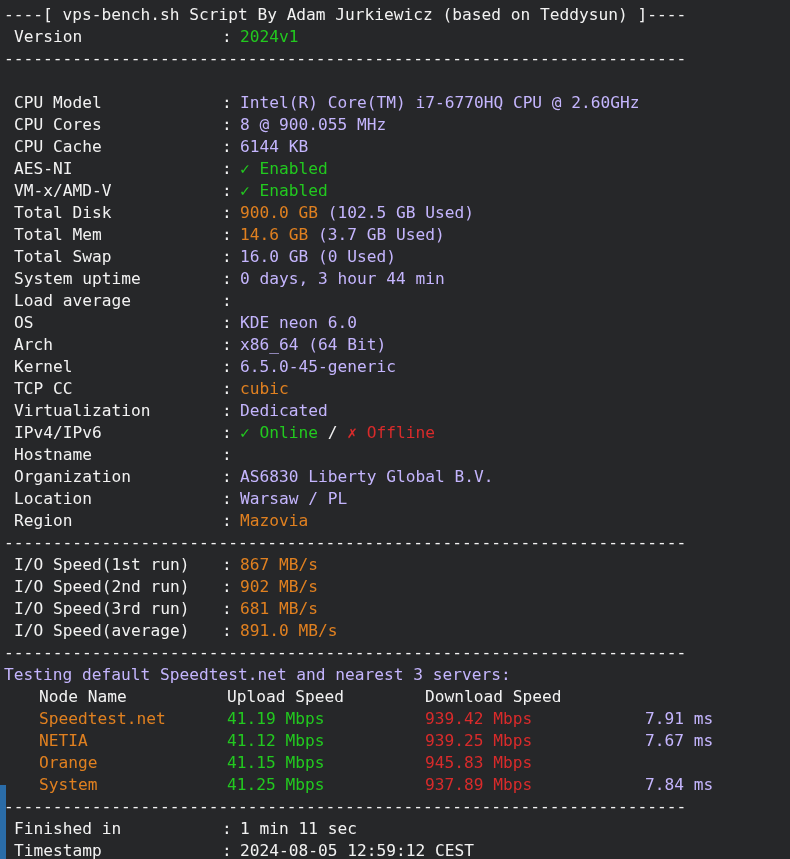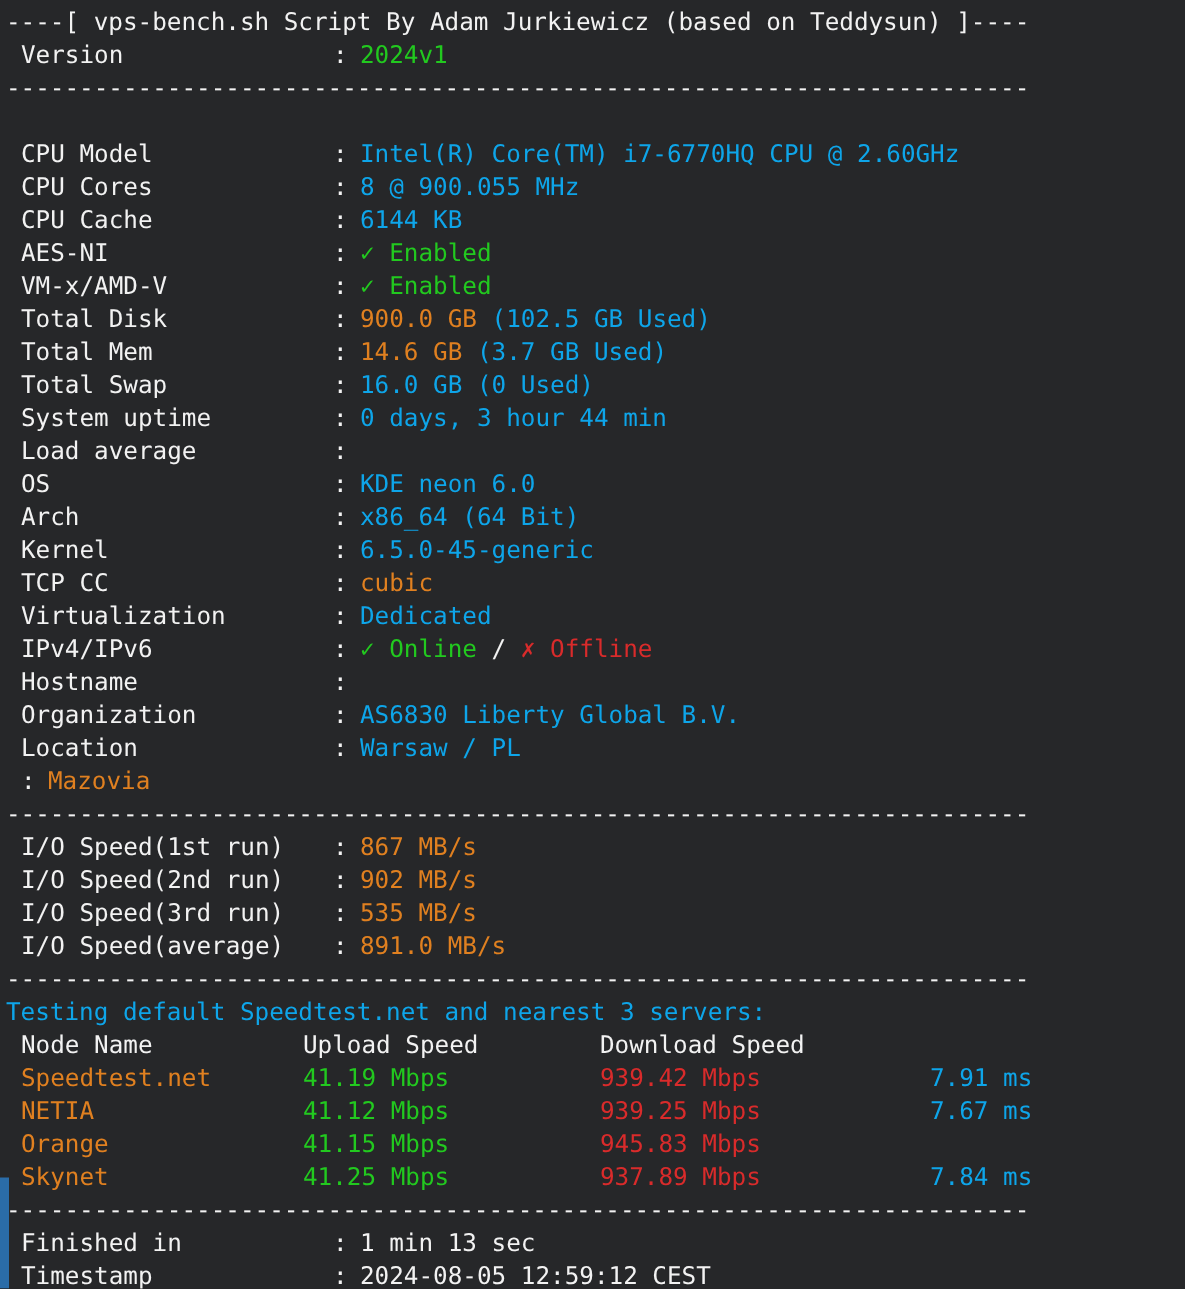--- a/index.html
+++ b/index.html
@@ -64,28 +64,28 @@
   }
 
   
   .trow {
     display: flex;
     height: 22px;
     align-items: baseline;
     padding-left: 14px;
     white-space: pre;
   }
-  .trow .c-node   { width: 188px; flex: 0 0 188px; }
+  .trow .c-node   { width: 188px; flex: 0 0 188px; margin-left: 25px; }
   .trow .c-up     { width: 198px; flex: 0 0 198px; }
   .trow .c-down   { width: 220px; flex: 0 0 220px; }
   .trow .c-lat    { flex: 1 1 auto; }
 
   
   .c-white  { color: #f2f2f2; }
-  .c-teal   { color: #0ea5e9; }
+  .c-teal   { color: #c4b5fd; }
   .c-green  { color: #22c91f; }
   .c-orange { color: #e08020; }
   .c-red    { color: #d92b2b; }
 
   .blank { height: 22px; }
 
   #left-bar {
     position: absolute;
     left: 0;
     top: 785px;
@@ -124,50 +124,50 @@
       <div class="row"><span class="label">Load average</span><span class="colon">:</span></div>
       <div class="row"><span class="label">OS</span><span class="colon">:</span><span class="value"><span class="c-teal">KDE neon 6.0</span></span></div>
       <div class="row"><span class="label">Arch</span><span class="colon">:</span><span class="value"><span class="c-teal">x86_64 (64 Bit)</span></span></div>
       <div class="row"><span class="label">Kernel</span><span class="colon">:</span><span class="value"><span class="c-teal">6.5.0-45-generic</span></span></div>
       <div class="row"><span class="label">TCP CC</span><span class="colon">:</span><span class="value"><span class="c-orange">cubic</span></span></div>
       <div class="row"><span class="label">Virtualization</span><span class="colon">:</span><span class="value"><span class="c-teal">Dedicated</span></span></div>
       <div class="row"><span class="label">IPv4/IPv6</span><span class="colon">:</span><span class="value"><span class="c-green">✓ Online</span><span class="c-white"> / </span><span class="c-red">✗ Offline</span></span></div>
       <div class="row"><span class="label">Hostname</span><span class="colon">:</span></div>
       <div class="row"><span class="label">Organization</span><span class="colon">:</span><span class="value"><span class="c-teal">AS6830 Liberty Global B.V.</span></span></div>
       <div class="row"><span class="label">Location</span><span class="colon">:</span><span class="value"><span class="c-teal">Warsaw / PL</span></span></div>
-      <div class="row"><span class="colon">:</span><span class="value"><span class="c-orange">Mazovia</span></span></div>
+      <div class="row"><span class="label">Region</span><span class="colon">:</span><span class="value"><span class="c-orange">Mazovia</span></span></div>
     </div>
 
   <div class="sep">----------------------------------------------------------------------</div>
 
   <div id="io-rows">
       <div class="row"><span class="label" style="width: 208px; flex: 0 0 208px;">I/O Speed(1st run)</span><span class="colon">:</span><span class="value"><span class="c-orange">867 MB/s</span></span></div>
       <div class="row"><span class="label" style="width: 208px; flex: 0 0 208px;">I/O Speed(2nd run)</span><span class="colon">:</span><span class="value"><span class="c-orange">902 MB/s</span></span></div>
-      <div class="row"><span class="label" style="width: 208px; flex: 0 0 208px;">I/O Speed(3rd run)</span><span class="colon">:</span><span class="value"><span class="c-orange">535 MB/s</span></span></div>
+      <div class="row"><span class="label" style="width: 208px; flex: 0 0 208px;">I/O Speed(3rd run)</span><span class="colon">:</span><span class="value"><span class="c-orange">681 MB/s</span></span></div>
       <div class="row"><span class="label" style="width: 208px; flex: 0 0 208px;">I/O Speed(average)</span><span class="colon">:</span><span class="value"><span class="c-orange">891.0 MB/s</span></span></div>
     </div>
 
   <div class="sep">----------------------------------------------------------------------</div>
 
   <div class="line c-teal">Testing default Speedtest.net and nearest 3 servers:</div>
 
   <div class="trow">
     <span class="c-node c-white">Node Name</span>
     <span class="c-up c-white">Upload Speed</span>
     <span class="c-down c-white">Download Speed</span>
   </div>
 
   <div id="speedtest-rows">
       <div class="trow"><span class="c-node c-orange">Speedtest.net</span><span class="c-up c-green">41.19 Mbps</span><span class="c-down c-red">939.42 Mbps</span><span class="c-lat c-teal">7.91 ms</span></div>
       <div class="trow"><span class="c-node c-orange">NETIA</span><span class="c-up c-green">41.12 Mbps</span><span class="c-down c-red">939.25 Mbps</span><span class="c-lat c-teal">7.67 ms</span></div>
       <div class="trow"><span class="c-node c-orange">Orange</span><span class="c-up c-green">41.15 Mbps</span><span class="c-down c-red">945.83 Mbps</span></div>
-      <div class="trow"><span class="c-node c-orange">Skynet</span><span class="c-up c-green">41.25 Mbps</span><span class="c-down c-red">937.89 Mbps</span><span class="c-lat c-teal">7.84 ms</span></div>
+      <div class="trow"><span class="c-node c-orange">System</span><span class="c-up c-green">41.25 Mbps</span><span class="c-down c-red">937.89 Mbps</span><span class="c-lat c-teal">7.84 ms</span></div>
     </div>
 
   <div class="sep">----------------------------------------------------------------------</div>
 
   <div id="footer-rows">
-      <div class="row"><span class="label">Finished in</span><span class="colon">:</span><span class="value"><span class="c-white">1 min 13 sec</span></span></div>
+      <div class="row"><span class="label">Finished in</span><span class="colon">:</span><span class="value"><span class="c-white">1 min 11 sec</span></span></div>
       <div class="row"><span class="label">Timestamp</span><span class="colon">:</span><span class="value"><span class="c-white">2024-08-05 12:59:12 CEST</span></span></div>
     </div>
 
   <div id="left-bar"></div>
 </div>
 
 </body></html>

